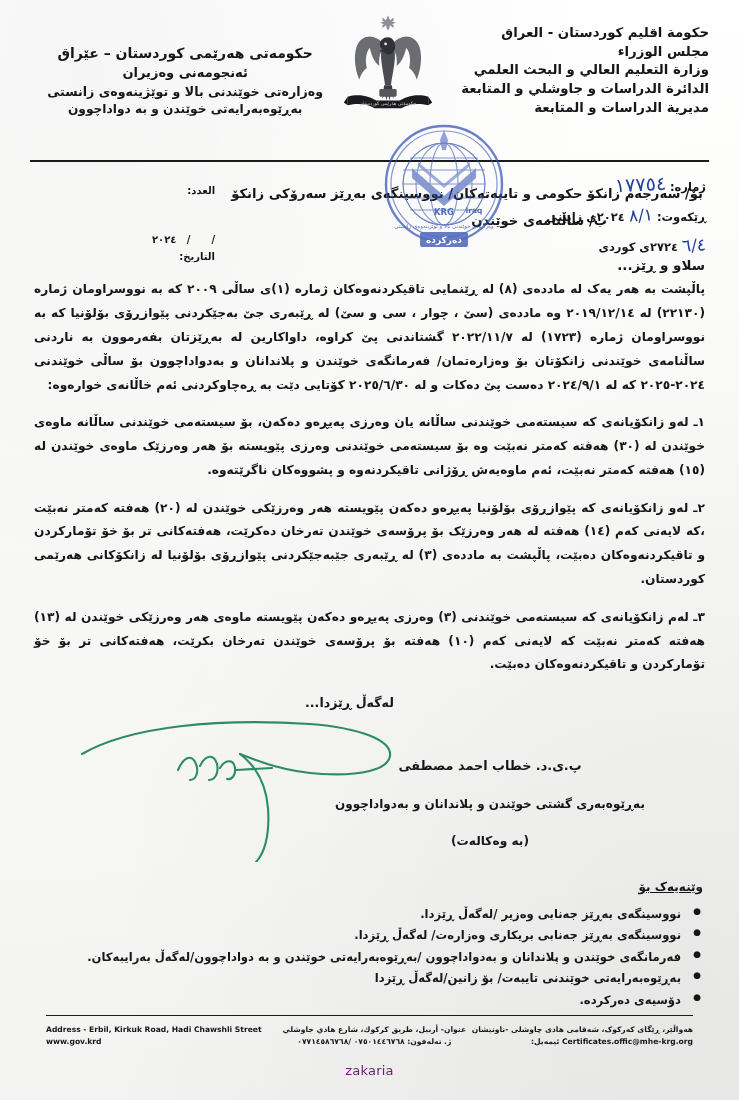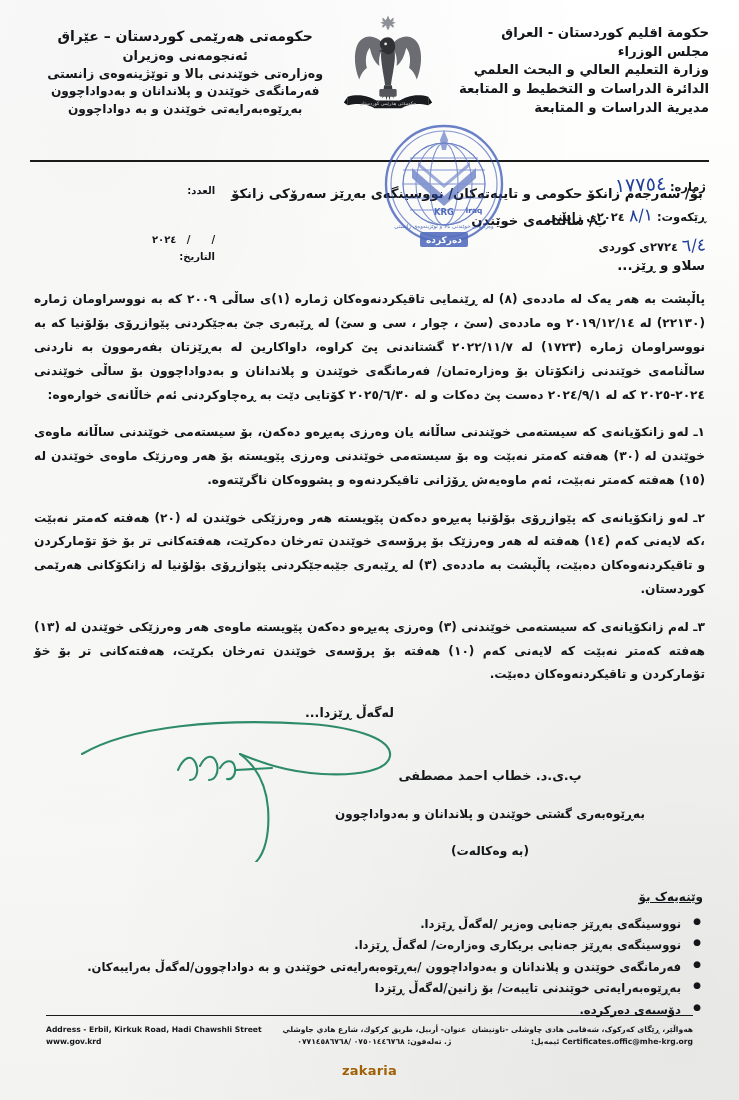--- a/index.html
+++ b/index.html
@@ -152,21 +152,21 @@
     padding: 0 34px;
     margin-top: 18px;
     font-size: 12.2px;
     line-height: 1.95;
     font-weight: bold;
   }
   .salutation {
     text-align: right;
     font-size: 13.5px;
     font-weight: bold;
-    margin-bottom: 10px;
+    margin-bottom: 0;
   }
   .para {
     margin: 0 0 14px 0;
     text-align: justify;
     text-align-last: right;
   }
   .point { margin: 0 0 14px 0; }
 
   
   .closing {
@@ -267,37 +267,36 @@
   .f-mid { direction: rtl; text-align: center; width: 200px; }
   .f-ku { direction: rtl; text-align: right; width: 230px; }
   .f-ku .mail { direction: ltr; display: inline-block; }
   .watermark-name {
     position: absolute;
     left: 0;
     right: 0;
     bottom: 22px;
     text-align: center;
     font-size: 13px;
-    font-weight: bold;
-    color: #a16207;
+    font-weight: normal;
+    color: #701a75;
     letter-spacing: .2px;
   }
 </style>
 </head>
 <body>
 
 <div class="page">
 
   <div class="header">
 
     <div class="hdr-col hdr-col-ku">
       <div class="l1">حکومەتی هەرێمی کوردستان – عێراق</div>
       <div class="l2">ئەنجومەنی وەزیران</div>
       <div class="l3">وەزارەتی خوێندنی بالا و توێژینەوەی زانستی</div>
-      <div class="l4">فەرمانگەی خوێندن و پلاندانان و بەدواداچوون</div>
       <div class="l5">بەڕێوەبەرایەتی خوێندن و بە دواداچوون</div>
     </div>
 
     <div class="emblem">
       <svg viewBox="0 0 100 108" width="96" height="104">
         <g fill="#5d5f63">
 
           <g fill="#8d9096">
             <circle cx="50" cy="9" r="3.6"></circle>
             <path d="M50 1.5 L52 6 L50 8 L48 6 Z M50 17 L52 13 L50 11 L48 13 Z M42 9 L46.5 7.2 L48 9 L46.5 10.8 Z M58 9 L53.5 7.2 L52 9 L53.5 10.8 Z"></path>
@@ -325,21 +324,21 @@
           <path d="M92 86 L96 92 L92 95 Z" fill="#0f1012"></path>
           <text x="50" y="95" text-anchor="middle" font-size="5" fill="#c8c8c8" font-family="DejaVu Sans, sans-serif">حكومةتى هةريَمى كوردستان</text>
         </g>
       </svg>
     </div>
 
     <div class="hdr-col hdr-col-ar">
       <div>حكومة اقليم كوردستان - العراق</div>
       <div>مجلس الوزراء</div>
       <div>وزارة التعليم العالي و البحث العلمي</div>
-      <div>الدائرة الدراسات و التخطيط و المتابعة</div>
+      <div>الدائرة الدراسات و جاوشلي و المتابعة</div>
       <div>مديرية الدراسات و المتابعة</div>
     </div>
   </div>
 
   <div class="rule"></div>
 
   <div class="meta">
 
     <div class="meta-left">
       <div class="row">

